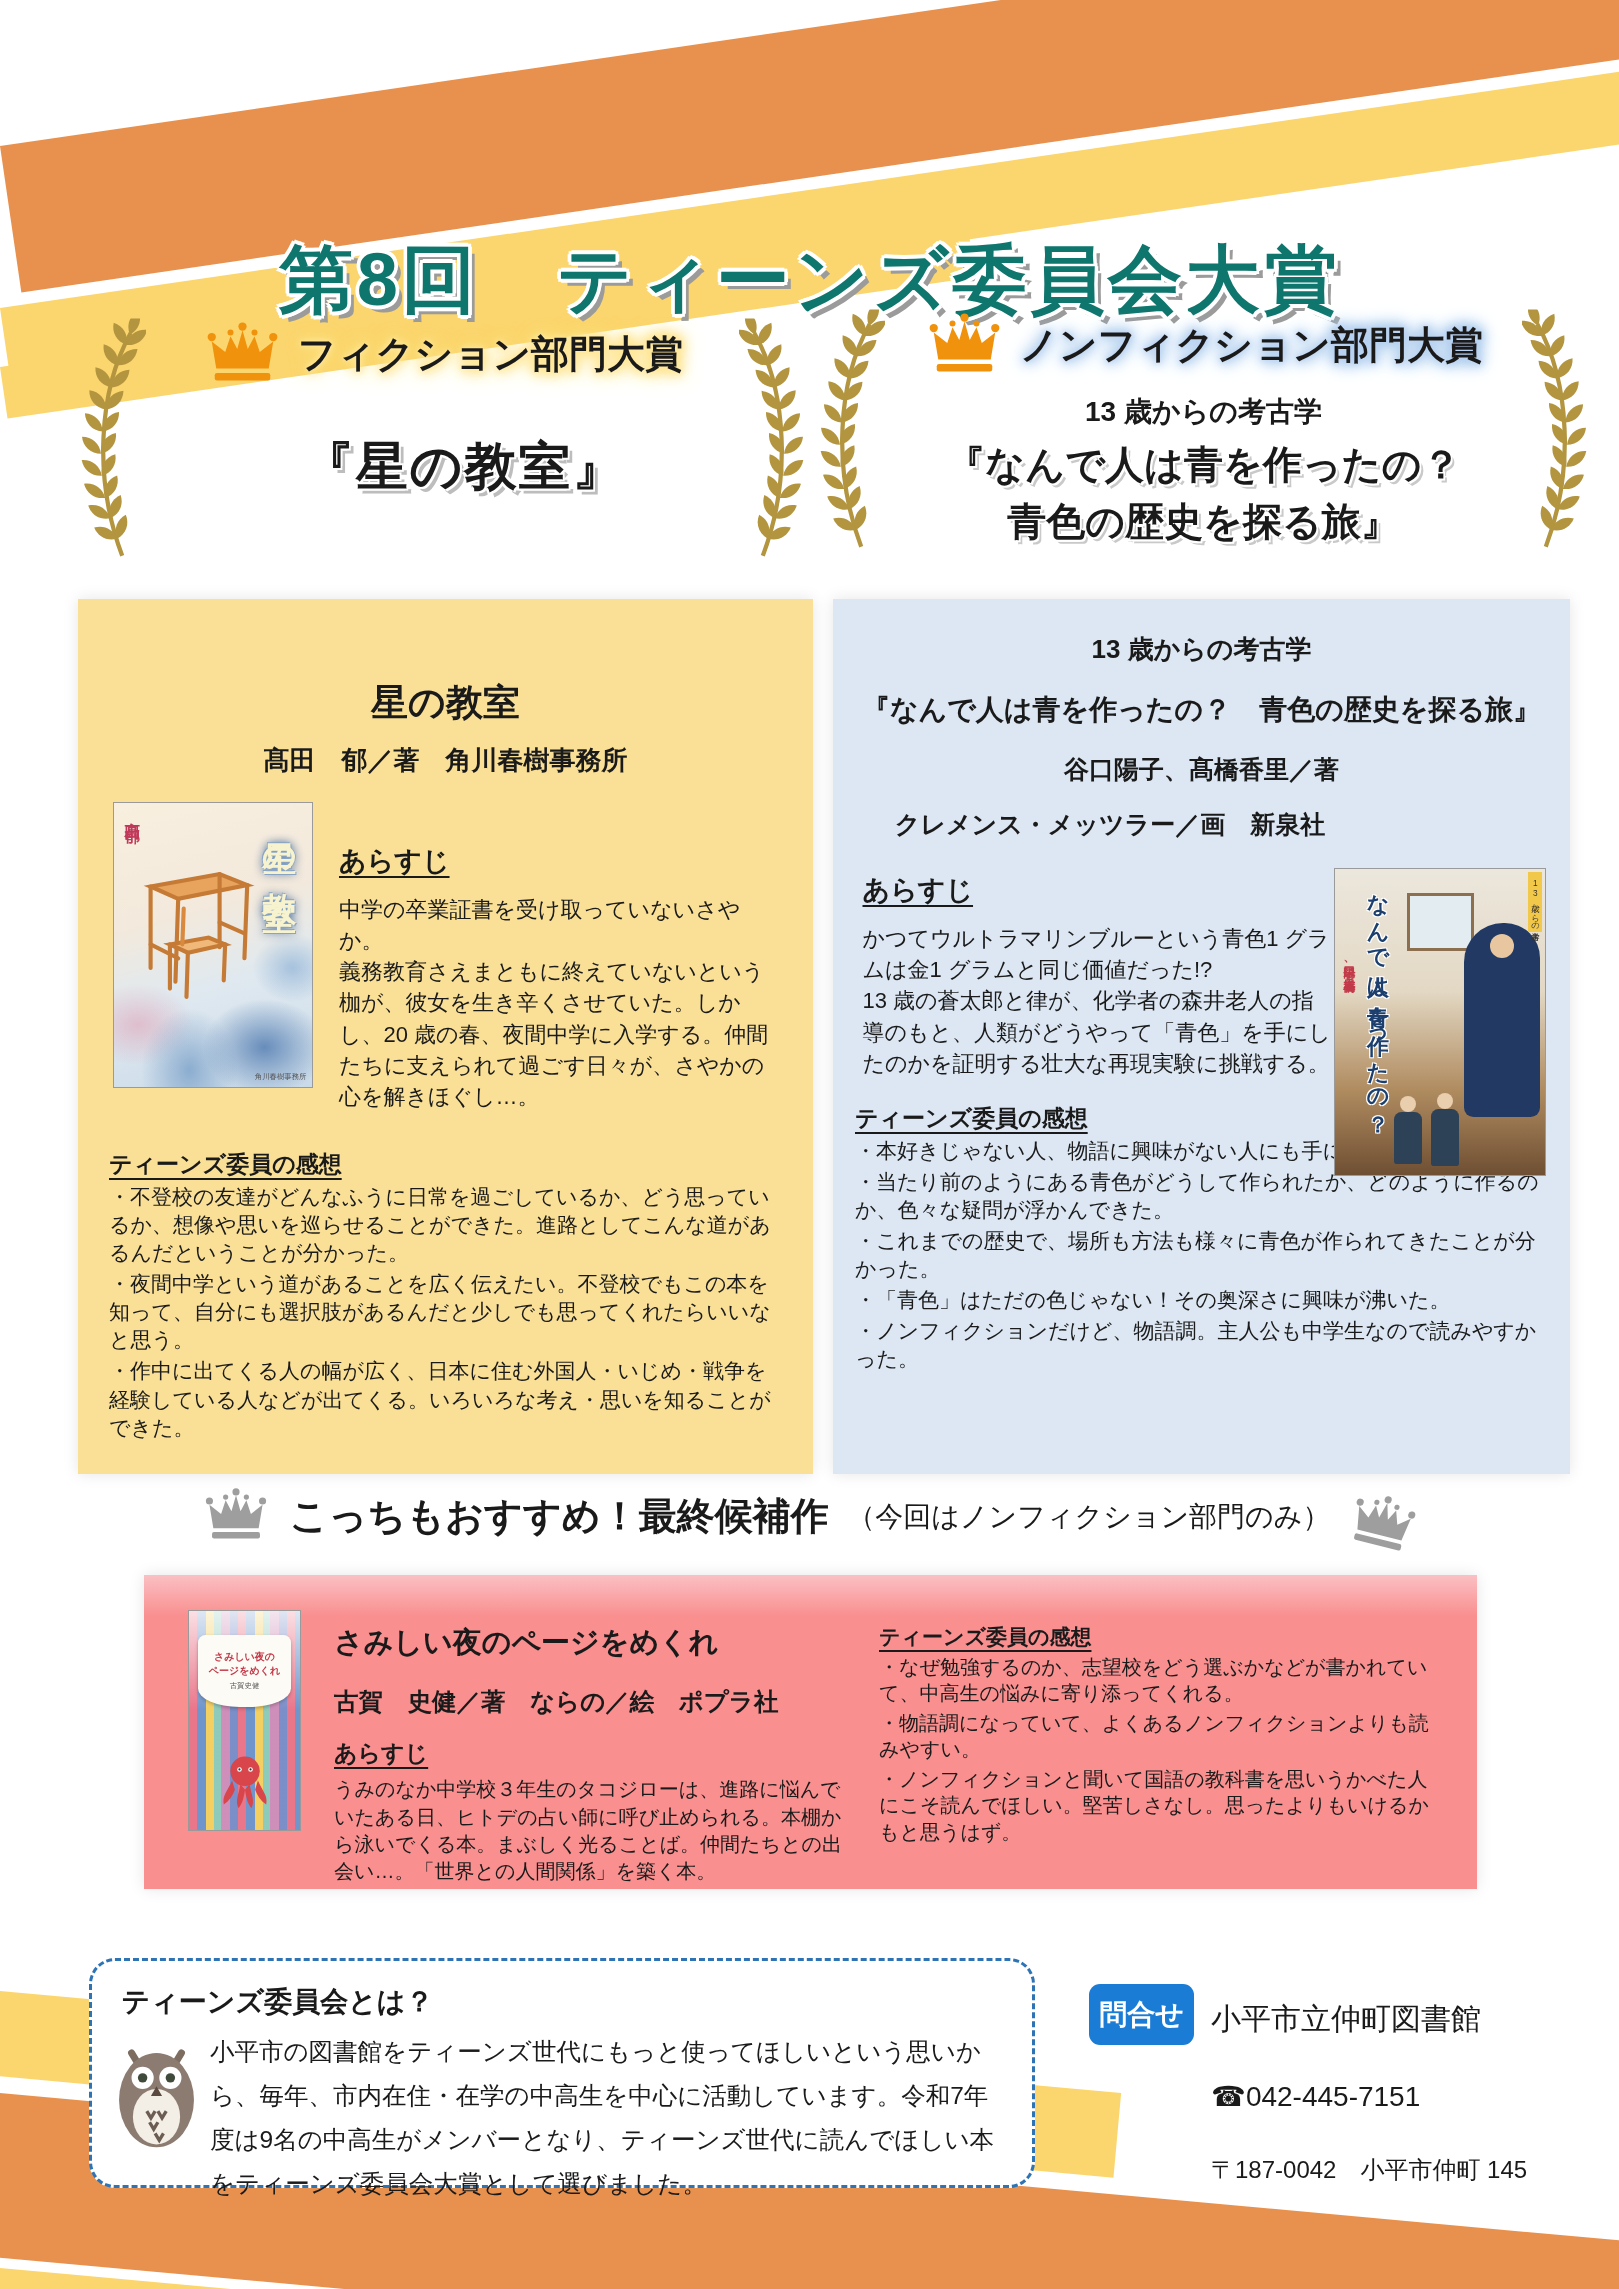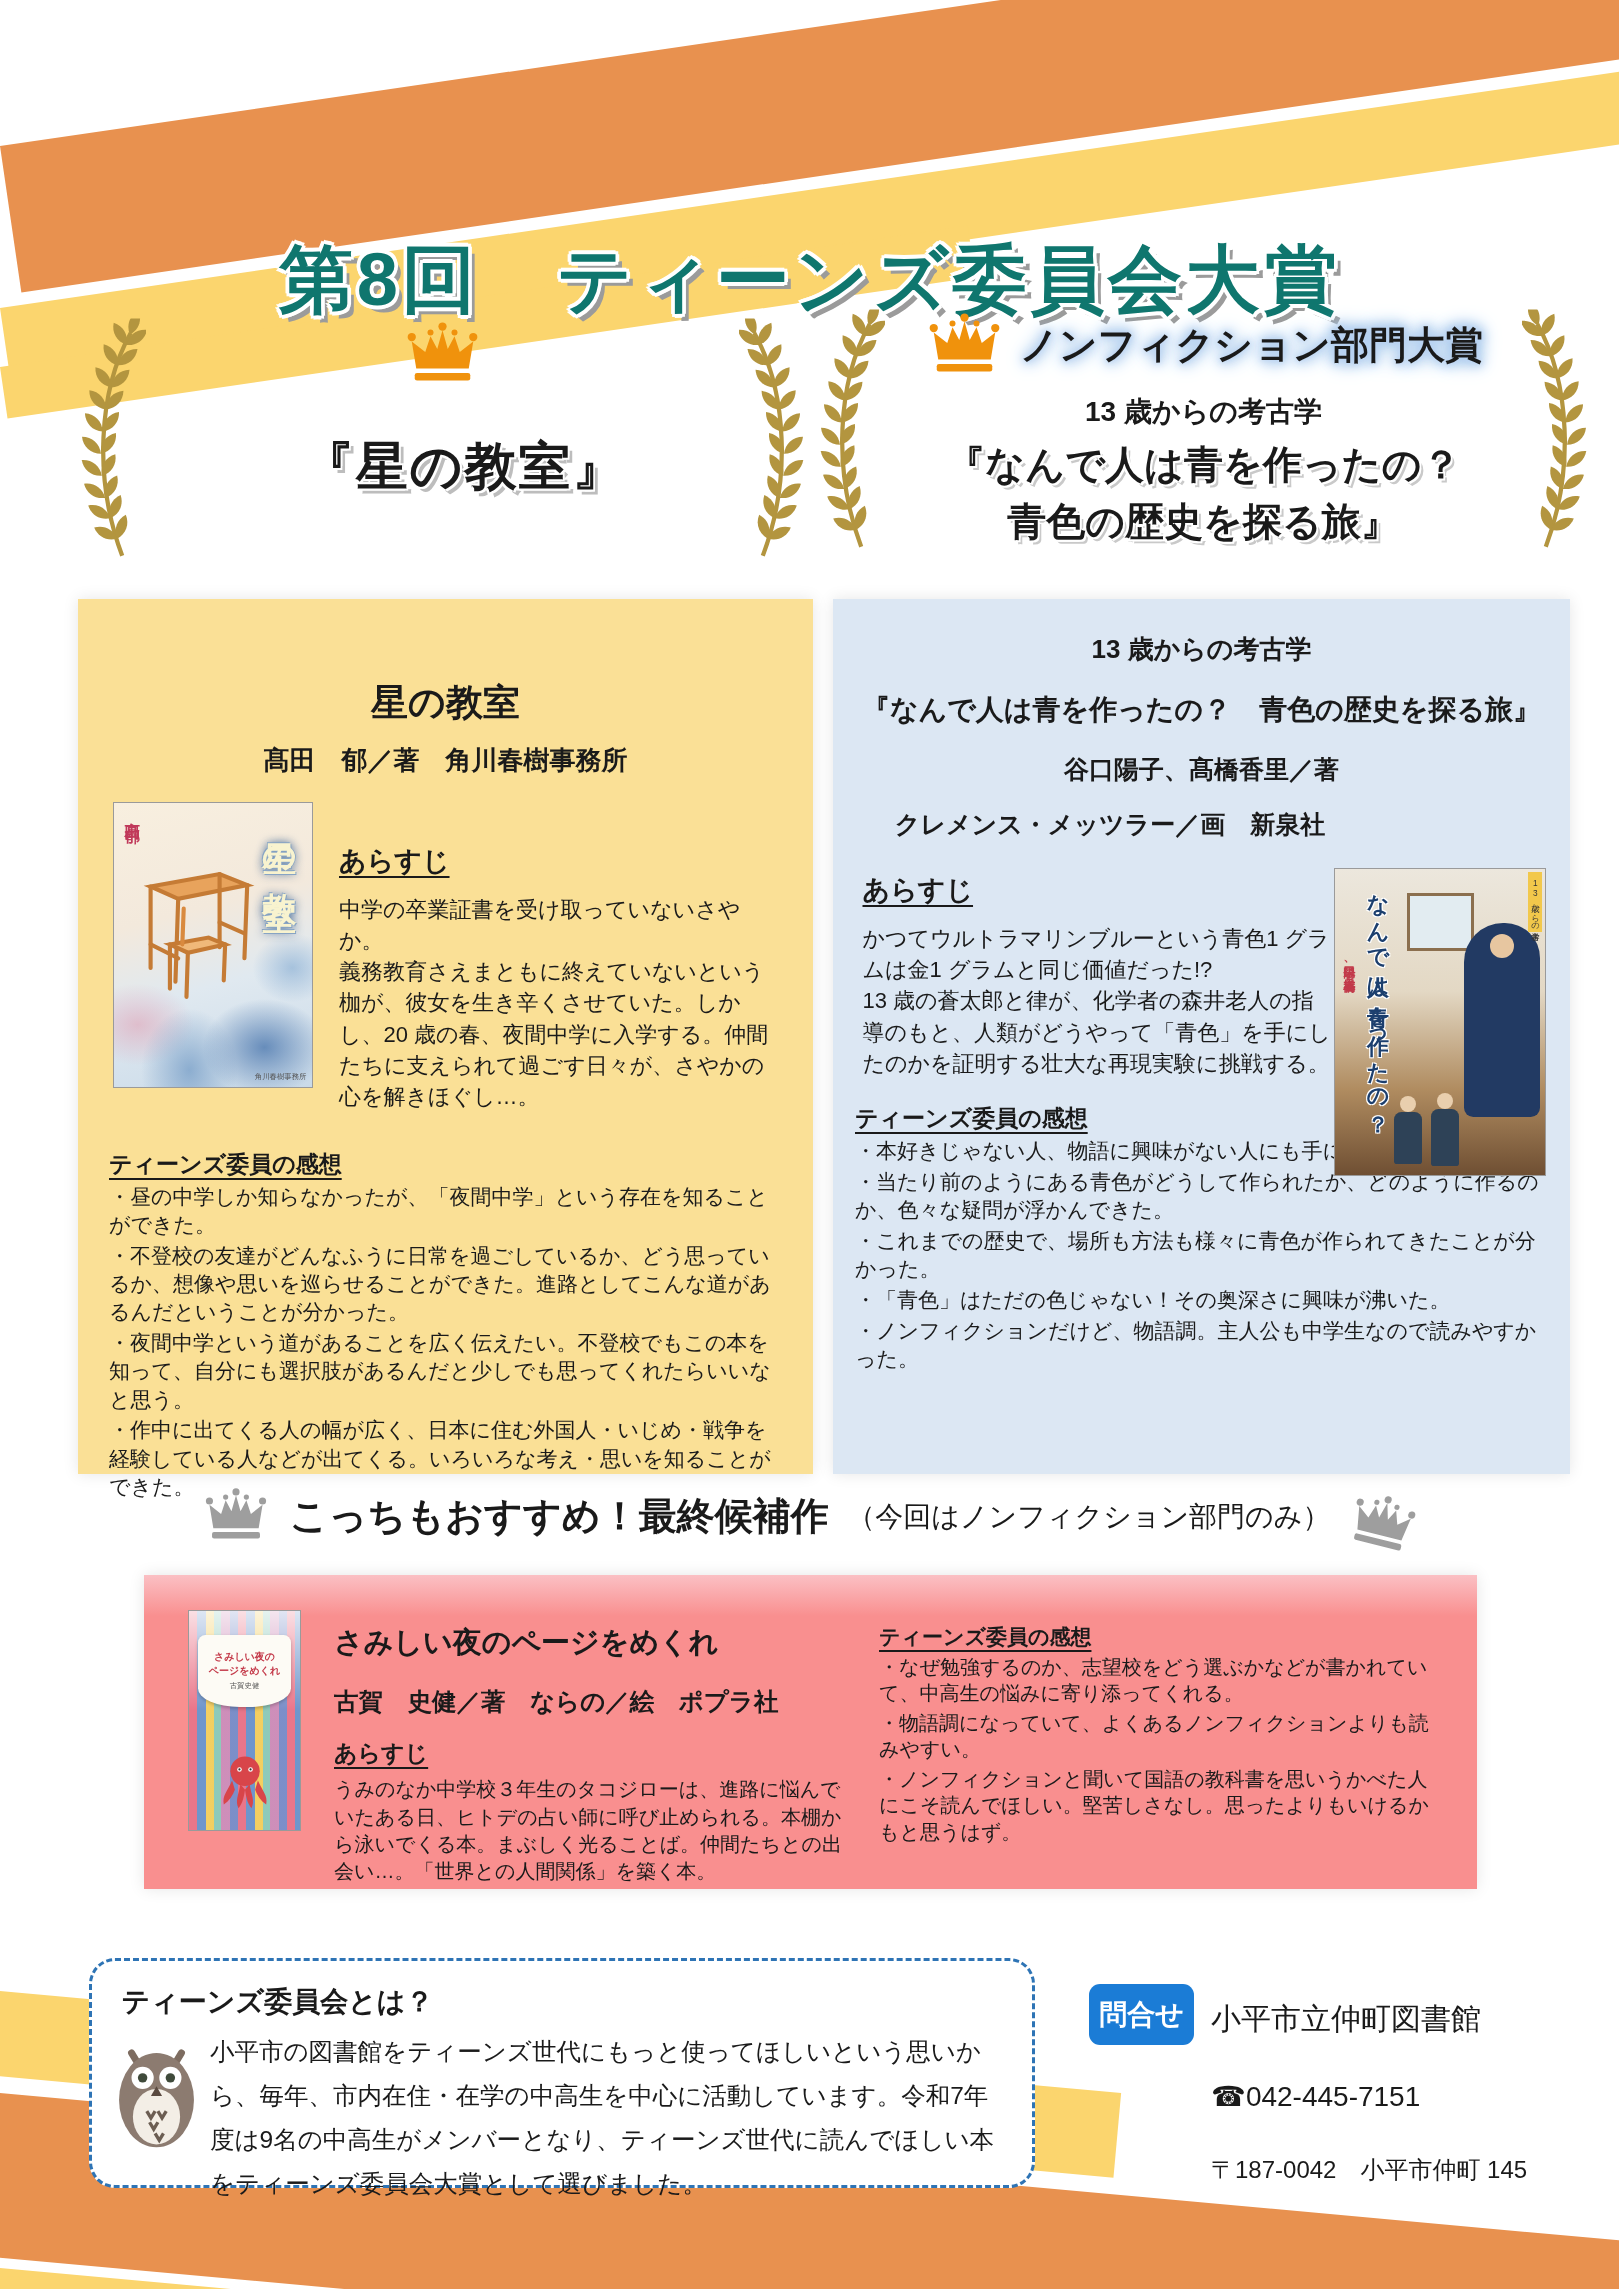--- a/index.html
+++ b/index.html
@@ -219,20 +219,21 @@
 
     <div class="award-block award-fic">
       <svg class="laurel" viewBox="0 0 74 272" width="68" height="251">
           <use href="#laurelsym"></use>
         </svg>
       <div class="award-center">
         <div class="cat-row">
           <svg class="crown" viewBox="0 0 88 72" width="81" height="66">
               <use href="#crownsym"></use>
             </svg>
+          <span class="cat-label hl-yellow">フィクション部門大賞</span>
         </div>
         <div class="fic-title">『星の教室』</div>
       </div>
       <svg class="laurel flip" viewBox="0 0 74 272" width="68" height="251">
           <use href="#laurelsym"></use>
         </svg>
     </div>
 
     <div class="award-block award-non">
       <svg class="laurel" viewBox="0 0 74 272" width="68" height="251">
@@ -283,21 +284,20 @@
         </div>
         <div class="yp-right">
           <div class="uh h-syn">あらすじ</div>
           <div class="syn-text">中学の卒業証書を受け取っていないさやか。
 義務教育さえまともに終えていないという枷が、彼女を生き辛くさせていた。しかし、20 歳の春、夜間中学に入学する。仲間たちに支えられて過ごす日々が、さやかの心を解きほぐし…。</div>
         </div>
       </div>
       <div class="yp-comments">
         <div class="uh h-com">ティーンズ委員の感想</div>
         <div class="com">
-          <p>・昼の中学しか知らなかったが、「夜間中学」という存在を知ることができた。</p>
           <p>・不登校の友達がどんなふうに日常を過ごしているか、どう思っているか、想像や思いを巡らせることができた。進路としてこんな道があるんだということが分かった。</p>
           <p>・夜間中学という道があることを広く伝えたい。不登校でもこの本を知って、自分にも選択肢があるんだと少しでも思ってくれたらいいなと思う。</p>
           <p>・作中に出てくる人の幅が広く、日本に住む外国人・いじめ・戦争を経験している人などが出てくる。いろいろな考え・思いを知ることができた。</p>
         </div>
       </div>
     </section>
 
     <section class="panel blue-panel">
       <div class="bp-series">13 歳からの考古学</div>
       <h2 class="bp-title">『なんで人は青を作ったの？　青色の歴史を探る旅』</h2>

